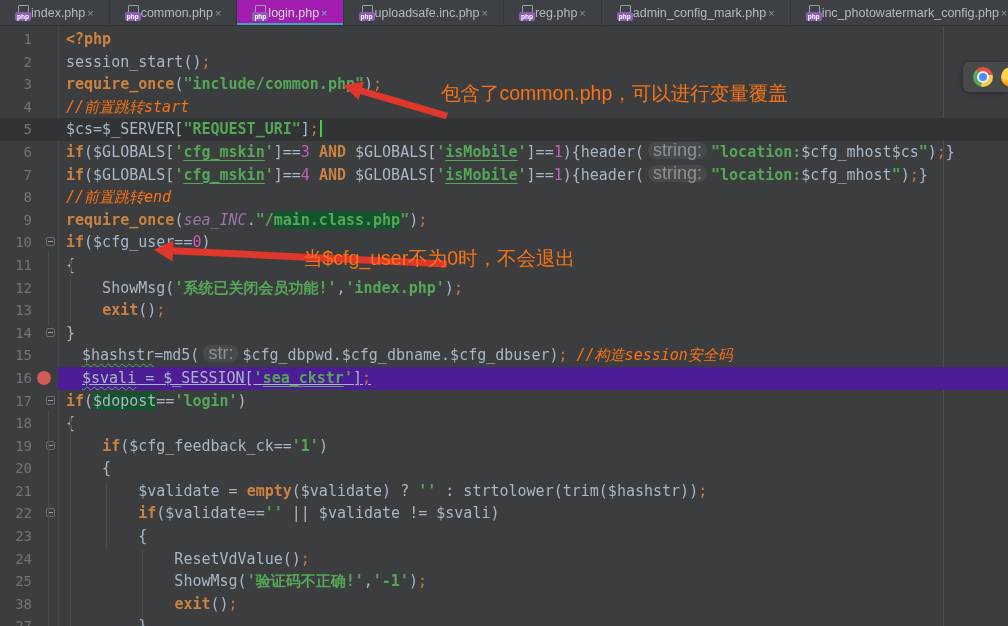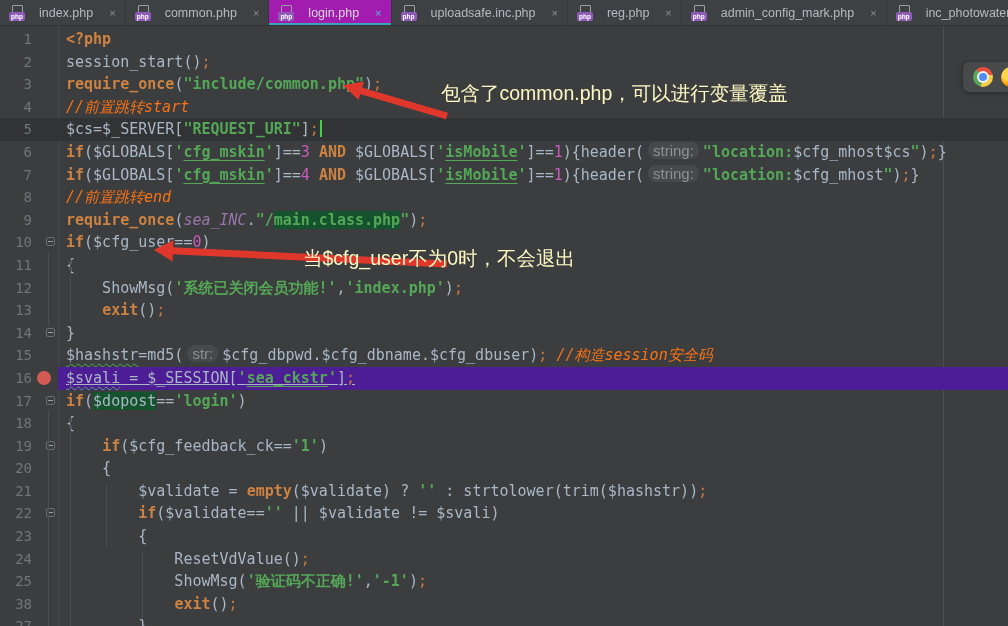--- a/index.html
+++ b/index.html
@@ -1,21 +1,21 @@
 <!DOCTYPE html>
 <html><head>
 <meta charset="utf-8">
 <style>
   html,body{margin:0;padding:0;background:#2a2a2a;}
   #app{position:relative;width:1008px;height:626px;overflow:hidden;background:#3b3d3e;
        font-family:"DejaVu Sans Mono","Liberation Mono",monospace;}
   
   .tabbar{position:absolute;top:0;left:0;width:1008px;height:26px;background:#3e4143;
           display:flex;overflow:hidden;border-bottom:1px solid #313334;box-sizing:border-box;}
-  .tab{display:flex;align-items:center;gap:14px;padding:0 9px;height:26px;box-sizing:border-box;
+  .tab{display:flex;align-items:center;gap:0;padding:0 15px;height:26px;box-sizing:border-box;
        font-family:"Liberation Sans",sans-serif;font-size:12.5px;color:#b4babd;
        border-right:1px solid #35383a;position:relative;flex:none;cursor:default;}
   .tab.active{background:#a21caf;color:#d6dadc;}
   .tab.active::after{content:"";position:absolute;left:0;right:0;bottom:0;height:3px;background:#3ba6ba;}
   .phpicon{position:relative;width:16px;height:16px;flex:none;}
   .phpicon .page{position:absolute;top:0;left:3px;width:9px;height:11px;border:1px solid #9aa0a3;border-radius:1px;}
   .phpicon .badge{position:absolute;bottom:0;left:0;width:16px;height:9px;background:#8e5bb8;border-radius:2px;
                   color:#fff;font-family:"Liberation Sans",sans-serif;font-size:6.5px;font-weight:bold;
                   line-height:9px;text-align:center;letter-spacing:0;}
   .tabclose{font-size:11px;color:#8c9193;margin-left:2px;}
@@ -32,33 +32,33 @@
   .codeln{white-space:pre;padding-left:8px;flex:1 0 auto;color:#a9b7c6;}
   .row.debug-row .codeln{background:#4c1d95;text-decoration:underline;}
   
   .k{color:#cc8242;font-weight:bold;}
   .s{color:#55a758;font-weight:bold;}
   .su{color:#55a758;font-weight:bold;text-decoration:underline;text-underline-offset:3px;}
   .n{color:#c75cbc;}
   .c{color:#f97316;font-style:italic;}
   .ct{color:#9876aa;font-style:italic;}
   .sc{color:#c57a45;}
-  .w{color:#a9b7c6;text-decoration:underline wavy #4fae58 1px;text-underline-offset:3px;}
+  .w{color:#a9b7c6;text-decoration:underline wavy #4fae58 1px;text-underline-offset:3px;margin-left:16px;}
   .hl{background:#14532d;}
-  .h{display:inline-block;background:#474a4c;color:#8c9193;border-radius:8px;font-size:15px;
+  .h{display:inline-block;background:#474a4c;color:#8c9193;border-radius:8px;font-size:18px;
      padding:0 5px;margin:0 4px;line-height:17px;vertical-align:1px;font-family:"Liberation Sans",sans-serif;}
   .caret{display:inline-block;width:2px;height:17px;background:#3ed33e;vertical-align:-3px;margin-left:1px;}
   
   .bp{position:absolute;left:5px;top:4px;width:14px;height:14px;border-radius:50%;background:#d45b55;cursor:pointer;}
   .fold{position:absolute;right:3px;top:6px;width:9px;height:9px;border:1px solid #696e71;border-radius:2px;
         box-sizing:border-box;cursor:pointer;}
   .fold::after{content:"";position:absolute;left:1px;right:1px;top:3px;height:1px;background:#9aa0a3;}
   .guide{position:absolute;width:1px;background:#4a4d4f;}
   
-  .ann{position:absolute;color:#fef9c3;font-family:"Liberation Sans",sans-serif;font-size:19.5px;
+  .ann{position:absolute;color:#f97316;font-family:"Liberation Sans",sans-serif;font-size:19.5px;
        white-space:nowrap;pointer-events:none;}
   .overlay{position:absolute;inset:0;pointer-events:none;}
   
   .popup{position:absolute;left:963px;top:36px;width:45px;height:30px;background:#47494b;
          border-radius:6px 0 0 6px;box-shadow:0 1px 4px rgba(0,0,0,.4);display:flex;align-items:center;}
   .chrome{position:absolute;left:10px;top:5px;width:20px;height:20px;border-radius:50%;cursor:pointer;
           background:conic-gradient(from -45deg,#ea4e3c 0 33%,#f7cb45 0 66%,#58a65c 0 100%);}
   .chrome::after{content:"";position:absolute;inset:4px;background:#4e8cf7;border:2px solid #f1f1f1;
                  border-radius:50%;box-sizing:border-box;}
   .firefox{position:absolute;left:38px;top:5px;width:20px;height:20px;border-radius:50%;cursor:pointer;

